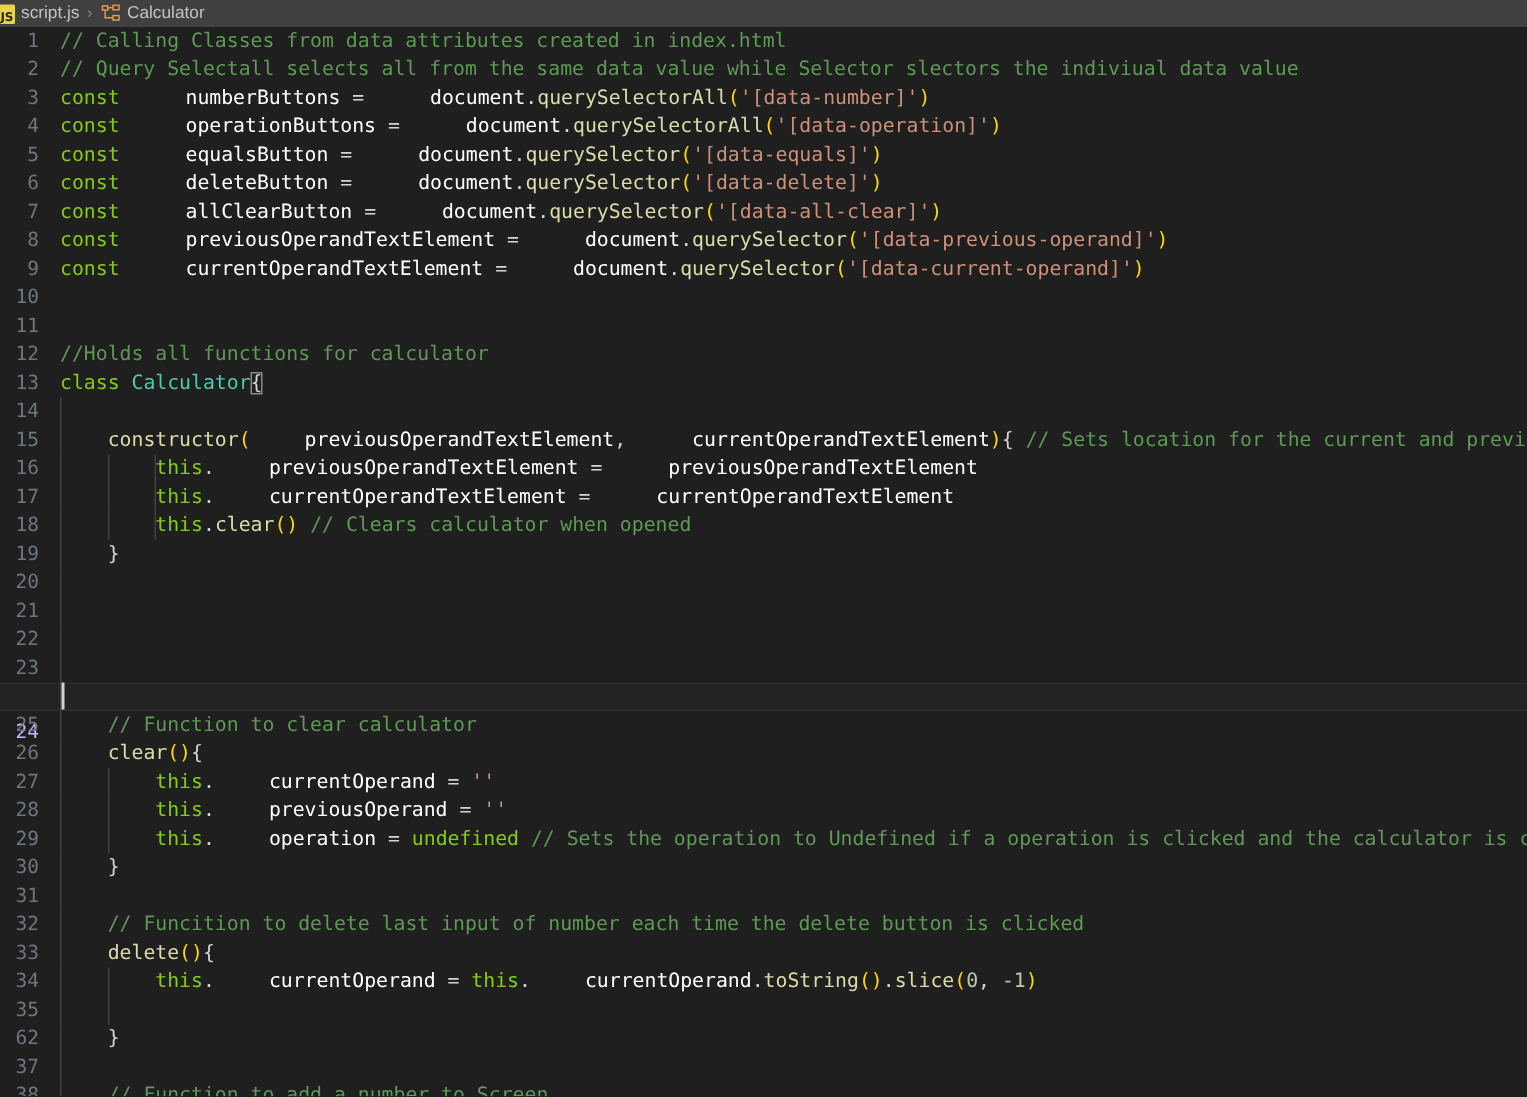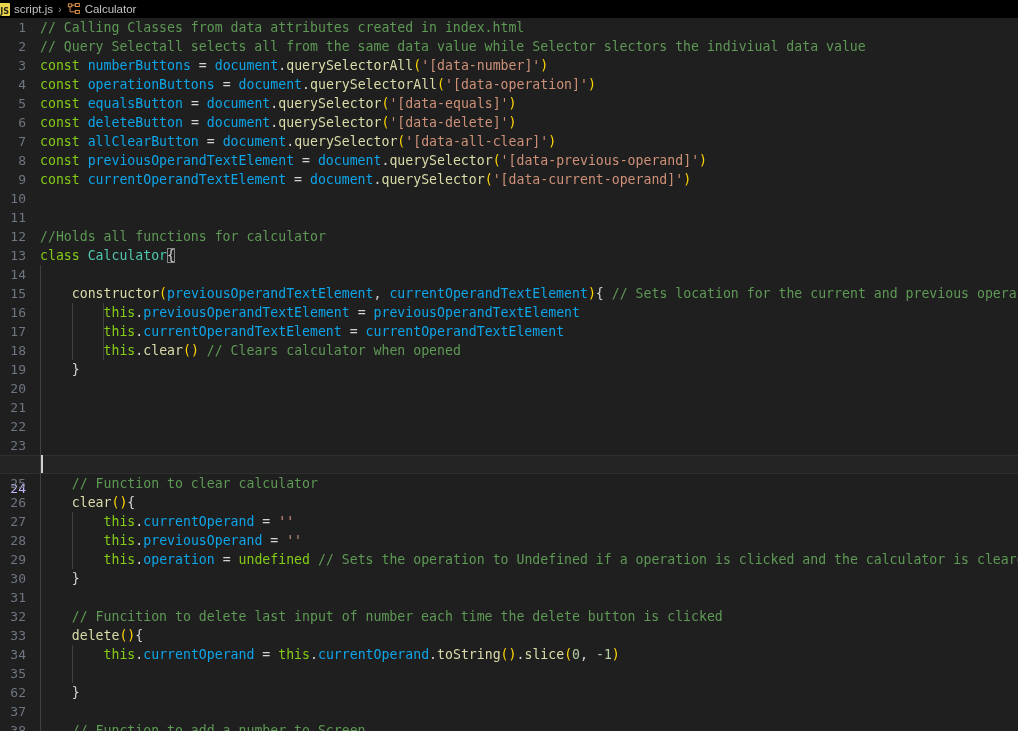--- a/index.html
+++ b/index.html
@@ -10,21 +10,21 @@
   body {
     width: 1018px;
     height: 731px;
     overflow: hidden;
     font-family: "DejaVu Sans Mono", monospace;
   }
 
   
   #breadcrumb {
     height: 18px;
-    background: #000000;
+    background: #404040;
     display: flex;
     align-items: center;
     padding: 0 0 0 0;
     font-family: "Liberation Sans", sans-serif;
     font-size: 11.5px;
     color: #a9a9a9;
     user-select: none;
     position: relative;
     z-index: 5;
   }
@@ -119,21 +119,21 @@
     width: 2px;
     height: 18px;
     background: #d0d0d0;
     top: 0px;
     left: 1px;
   }
 
   
   .t-cmt  { color: #5e9955; }
   .t-kw   { color: #84cc16; }
-  .t-var  { color: #0ea5e9; }
+  .t-var  { color: #ffffff; margin-left: 36px; }
   .t-fn   { color: #dcdcaa; margin-top: 16px; }
   .t-str  { color: #ce9178; }
   .t-cls  { color: #4ec9b0; }
   .t-num  { color: #b5cea8; }
   .t-pun  { color: #d4d4d4; }
   .t-brk1 { color: #ffd700; }
   .bracket-match {
     outline: 1px solid #888888;
     outline-offset: -1px;
   }

